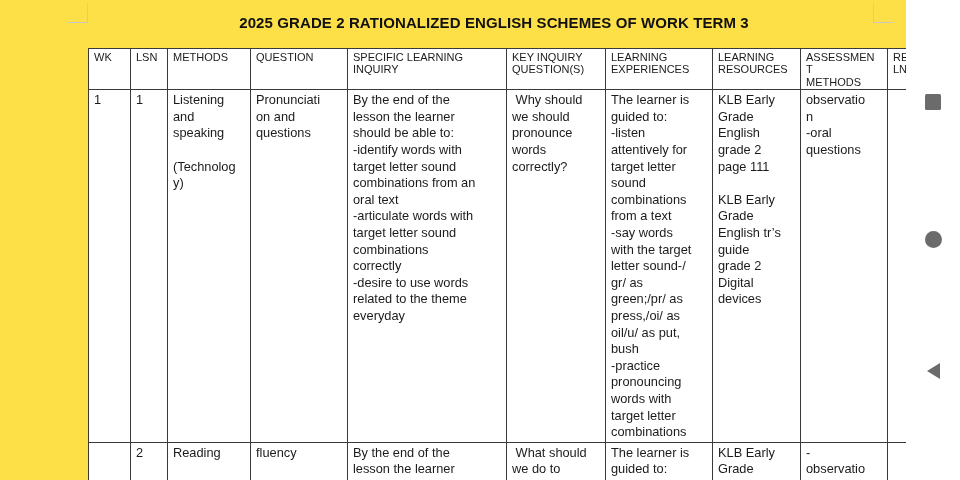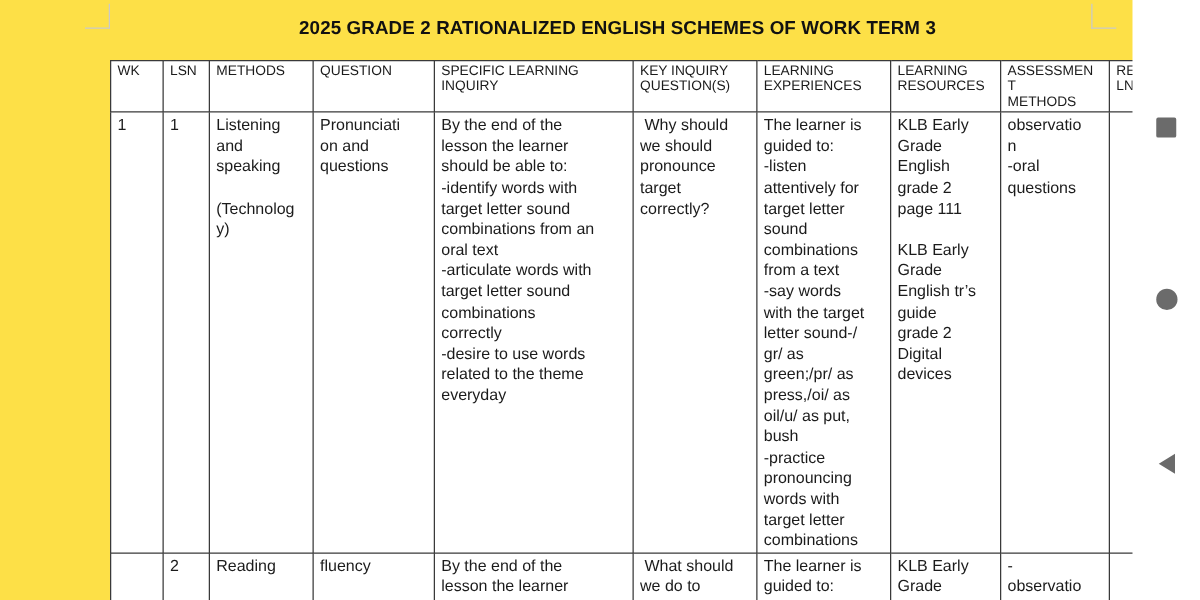--- a/index.html
+++ b/index.html
@@ -123,21 +123,21 @@
 -articulate words with
 target letter sound
 combinations
 correctly
 -desire to use words
 related to the theme
 everyday</td>
         <td> Why should
 we should
 pronounce
-target
+words
 correctly?</td>
         <td>The learner is
 guided to:
 -listen
 attentively for
 target letter
 sound
 combinations
 from a text
 -say words

